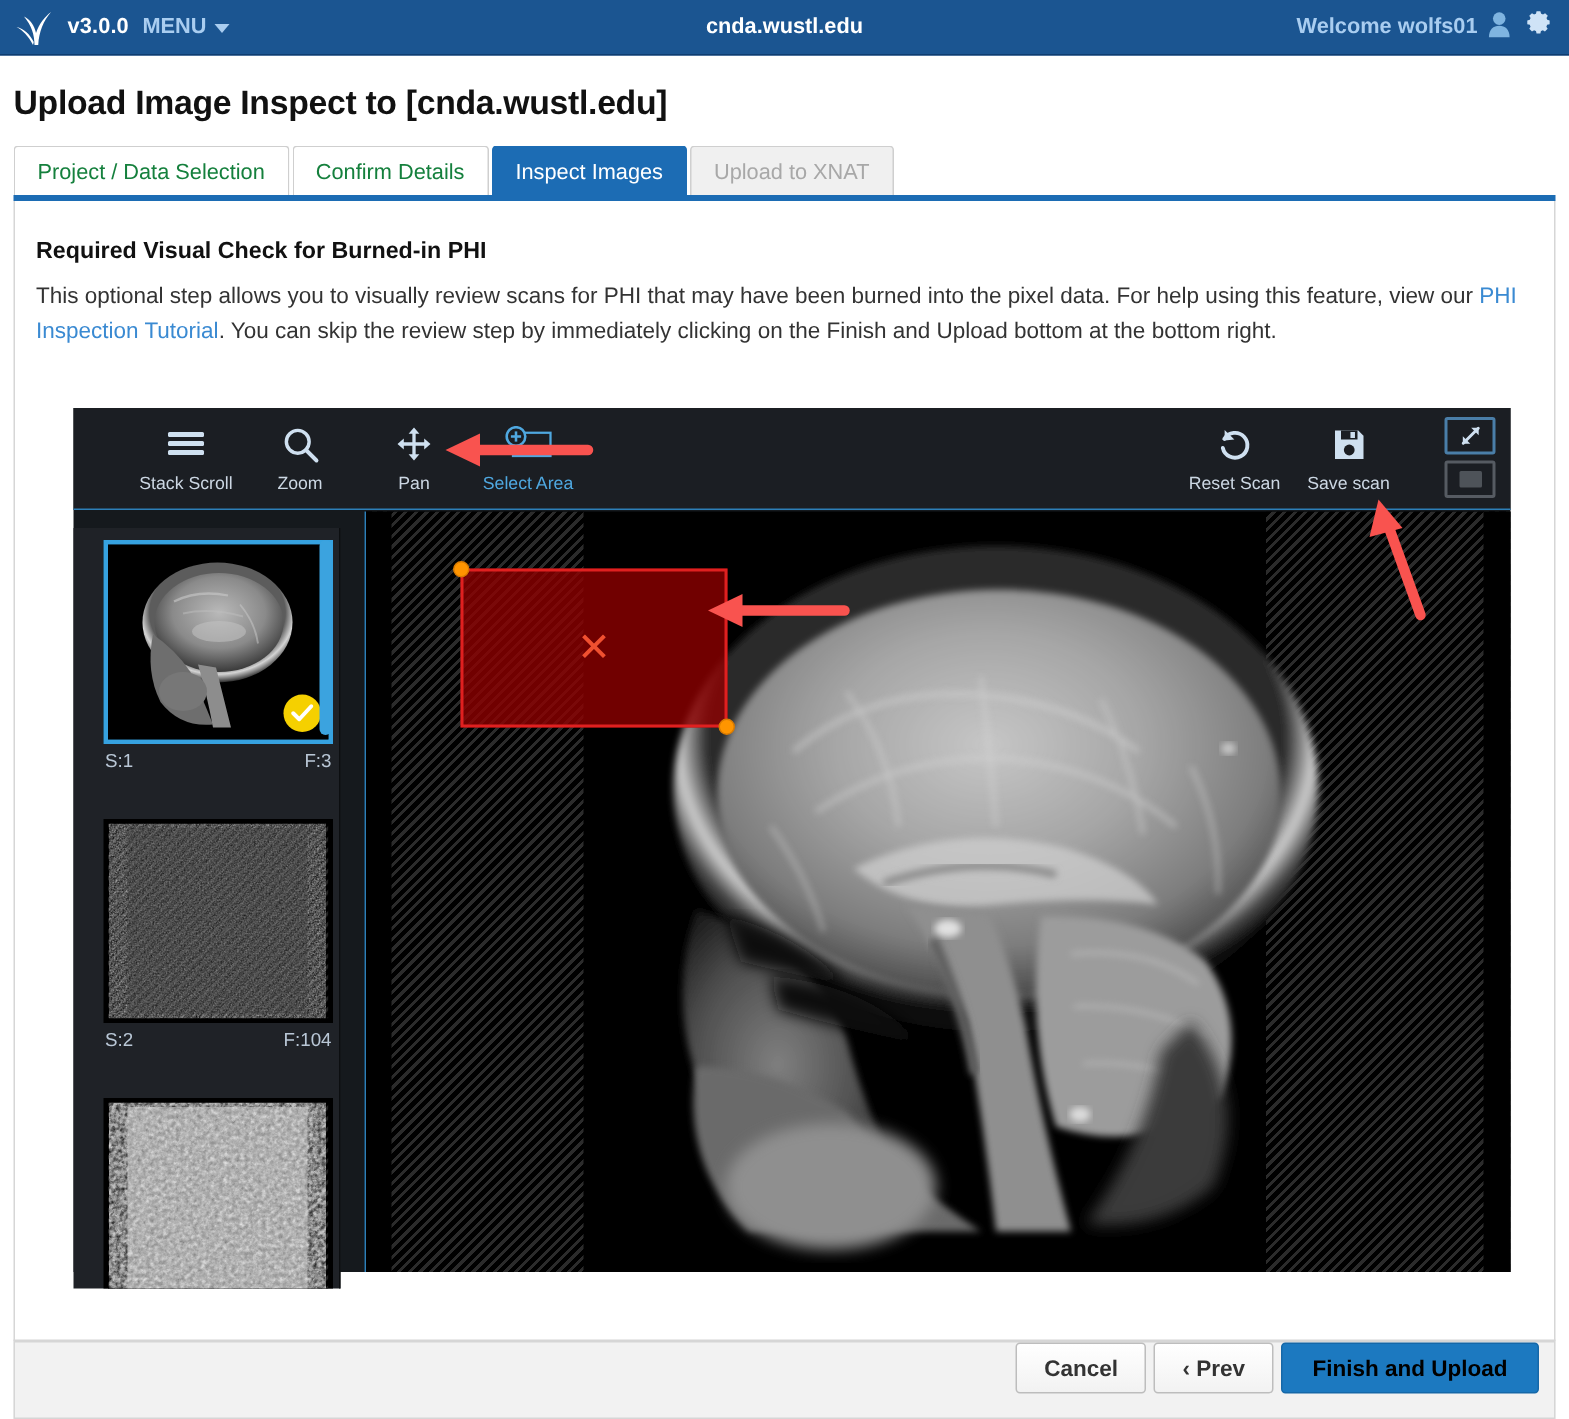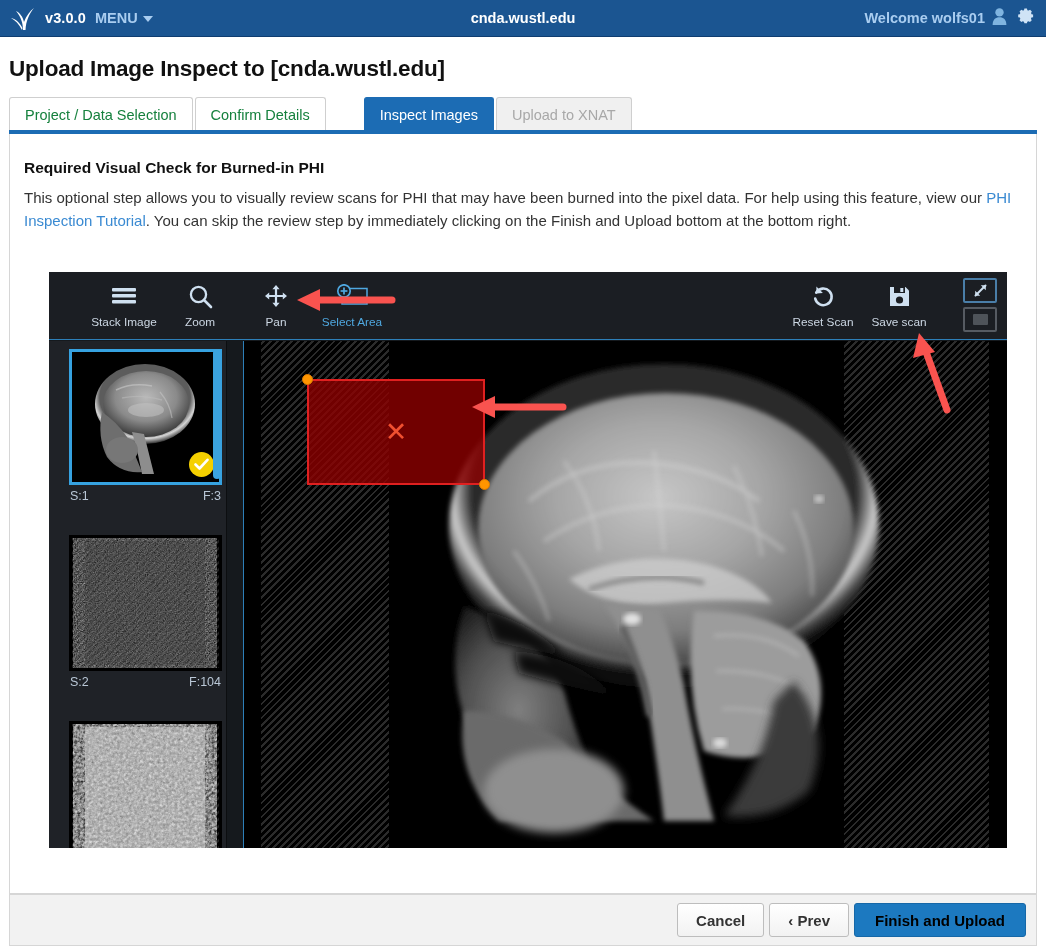--- a/index.html
+++ b/index.html
@@ -64,21 +64,20 @@
   .tab {
     height: 34px; padding: 0 15px;
     display: flex; align-items: center; justify-content: center;
     font-size: 14.5px; border: 1px solid #cfcfcf; border-bottom: none;
     background: #ffffff; color: #15803d; cursor: pointer;
     border-radius: 3px 3px 0 0; white-space: nowrap;
   }
   .tab.active {
     background: #1c6cb4; color: #ffffff; font-weight: normal;
     border-color: #1c6cb4;
-    margin-left: 36px;
   }
   .tab.disabled { background: #f0f0f0; color: #a8a8a8; cursor: default; }
   #tab-underline {
     position: absolute; left: 9px; top: 130px; width: 1028px; height: 4px;
     background: #1c6cb4;
   }
 
   
   #panel {
     position: absolute; left: 9px; top: 134px;
@@ -134,21 +133,21 @@
     display: flex; align-items: center; justify-content: center;
     background: #1b1e23; cursor: pointer; border-radius: 2px;
   }
   .cbtn.second { border-color: #565b62; }
   .cbtn.second .inner {
     width: 15px; height: 11px; background: #4e5359; border-radius: 1px;
   }
 
   
   #thumbs {
-    position: absolute; left: 0; top: 69px;
+    position: absolute; left: 0; top: 80px;
     width: 178px; height: 507px;
     background: #1f2227; overflow: hidden;
     border-right: 1px solid #0c0e10;
   }
   .thumb-wrap { position: absolute; left: 20px; width: 153px; }
   .thumb-box {
     width: 153px; height: 136px; background: #000000;
     border: 3px solid transparent; position: relative; overflow: hidden;
     cursor: pointer;
   }
@@ -206,21 +205,21 @@
     transform: translate(-50%, -50%);
     color: #f05030; font-size: 27px; line-height: 1; font-weight: 300;
     cursor: pointer; user-select: none;
   }
 
   
   #footer {
     position: absolute; left: 9px; top: 894px;
     width: 1028px; height: 52px;
     background: #f2f2f2; border: 1px solid #d6d6d6; border-top: 1px solid #d6d6d6;
-    display: flex; align-items: center; justify-content: flex-end;
+    display: flex; justify-content: flex-end;
     padding-right: 10px; gap: 5px;
   }
   .btn {
     height: 34px; padding: 0 18px;
     display: flex; align-items: center; justify-content: center;
     font-size: 15px; font-weight: bold; cursor: pointer;
     border-radius: 3px; white-space: nowrap;
   }
   .btn-default {
     background: linear-gradient(to bottom,#ffffff,#f2f2f2);
@@ -296,21 +295,21 @@
       <div id="tools-left">
 
         <div class="tool">
           <span class="ticon">
             <svg width="26" height="20" viewBox="0 0 26 20">
               <rect x="1" y="2" width="24" height="3.4" rx="1" fill="#cfe0f0"></rect>
               <rect x="1" y="8" width="24" height="3.4" rx="1" fill="#cfe0f0"></rect>
               <rect x="1" y="14" width="24" height="3.4" rx="1" fill="#cfe0f0"></rect>
             </svg>
           </span>
-          <span class="tlabel">Stack Image</span>
+          <span class="tlabel">Stack Scroll</span>
         </div>
 
         <div class="tool">
           <span class="ticon">
             <svg width="25" height="25" viewBox="0 0 25 25">
               <circle cx="10.5" cy="10.5" r="7.6" fill="none" stroke="#cfe0f0" stroke-width="2.3"></circle>
               <line x1="16" y1="16" x2="23" y2="23" stroke="#cfe0f0" stroke-width="2.6" stroke-linecap="round"></line>
             </svg>
           </span>
           <span class="tlabel">Zoom</span>

